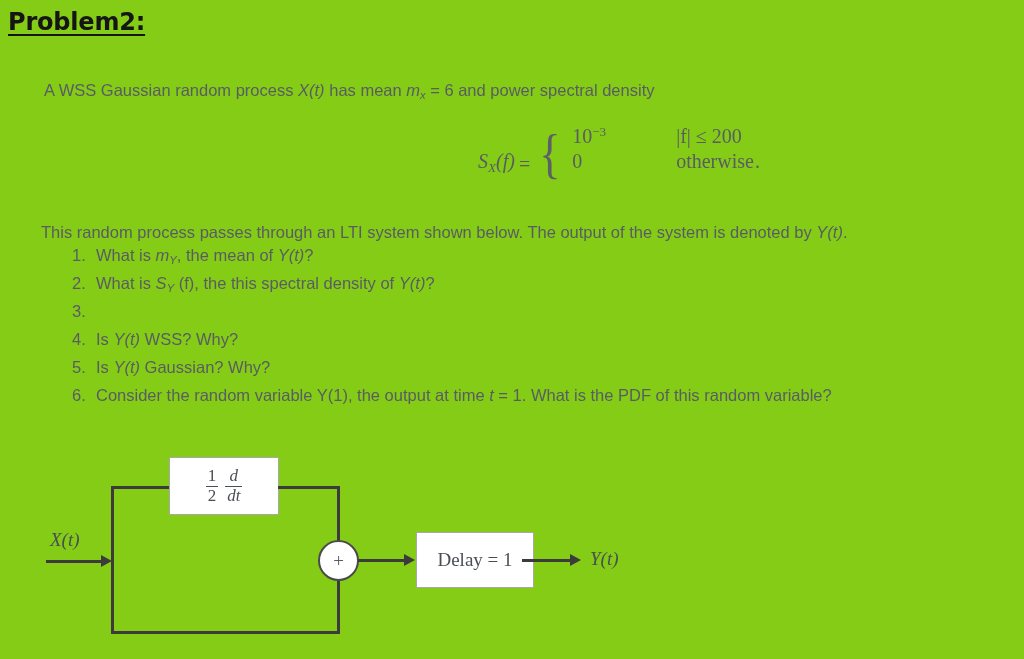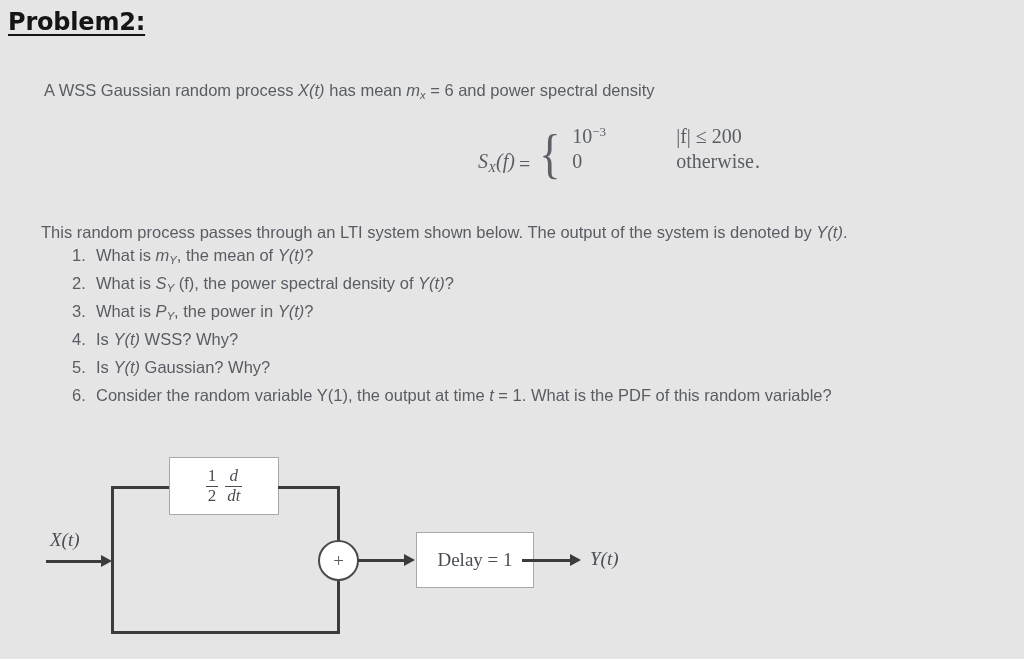--- a/index.html
+++ b/index.html
@@ -4,21 +4,21 @@
 <style>
   html, body {
     margin: 0;
     padding: 0;
     background: #ffffff;
   }
   #page {
     position: relative;
     width: 1024px;
     height: 659px;
-    background: #e5e5e5;
+    background: #84cc16;
     overflow: hidden;
     font-family: "Liberation Sans", sans-serif;
   }
 
   
   #problem-title {
     position: absolute;
     left: 8px;
     top: 8px;
     font-family: "DejaVu Sans", sans-serif;
@@ -245,26 +245,25 @@
 
   <div id="question-list">
 
     <div class="q-item">
       <span class="q-num">1.</span>
       <span class="q-text"><span>What is </span><span class="it">m</span><span class="sub">Y</span><span>, the mean of </span><span class="it">Y(t)</span><span>?</span></span>
     </div>
 
     <div class="q-item">
       <span class="q-num">2.</span>
-      <span class="q-text"><span>What is </span><span class="it">S</span><span class="sub">Y</span><span> (f), the power spectral density of </span><span class="it">Y(t)</span><span>?</span></span>
+      <span class="q-text"><span>What is </span><span class="it">S</span><span class="sub">Y</span><span> (f), the this spectral density of </span><span class="it">Y(t)</span><span>?</span></span>
     </div>
 
     <div class="q-item">
       <span class="q-num">3.</span>
-      <span class="q-text"><span>What is </span><span class="it">P</span><span class="sub">Y</span><span>, the power in </span><span class="it">Y(t)</span><span>?</span></span>
     </div>
 
     <div class="q-item">
       <span class="q-num">4.</span>
       <span class="q-text"><span>Is </span><span class="it">Y(t)</span><span> WSS? Why?</span></span>
     </div>
 
     <div class="q-item">
       <span class="q-num">5.</span>
       <span class="q-text"><span>Is </span><span class="it">Y(t)</span><span> Gaussian? Why?</span></span>

